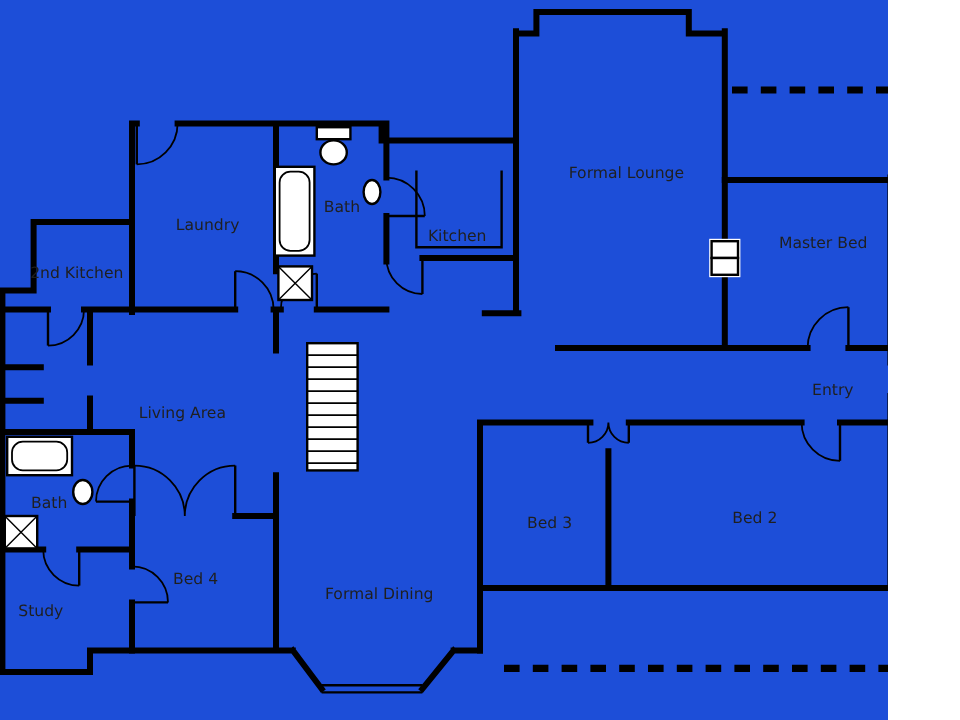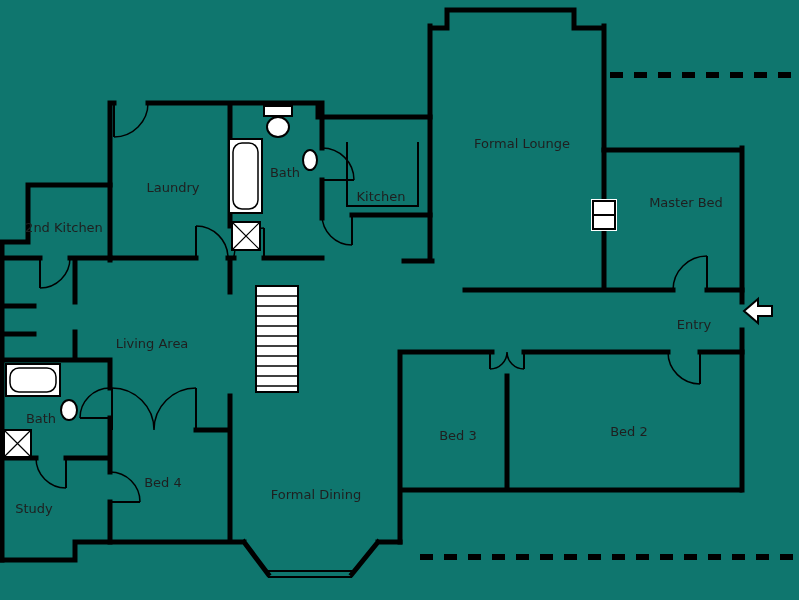--- a/index.html
+++ b/index.html
@@ -1,19 +1,19 @@
 <!DOCTYPE html>
 <html><head>
 <meta charset="utf-8">
 <style>
   html, body { margin: 0; padding: 0; background: #ffffff; }
   #stage {
     position: relative;
-    width: 799px; height: 600px;
-    background: #0f766e;
+    width: 740px; height: 600px;
+    background: #1d4ed8;
     font-family: "DejaVu Sans", "Liberation Sans", sans-serif;
     overflow: hidden;
   }
   svg { position: absolute; top: 0; left: 0; }
   text.room-label {
     font-family: "DejaVu Sans", "Liberation Sans", sans-serif;
     font-size: 13px;
     fill: #1f1f1f;
     text-anchor: middle;
   }

